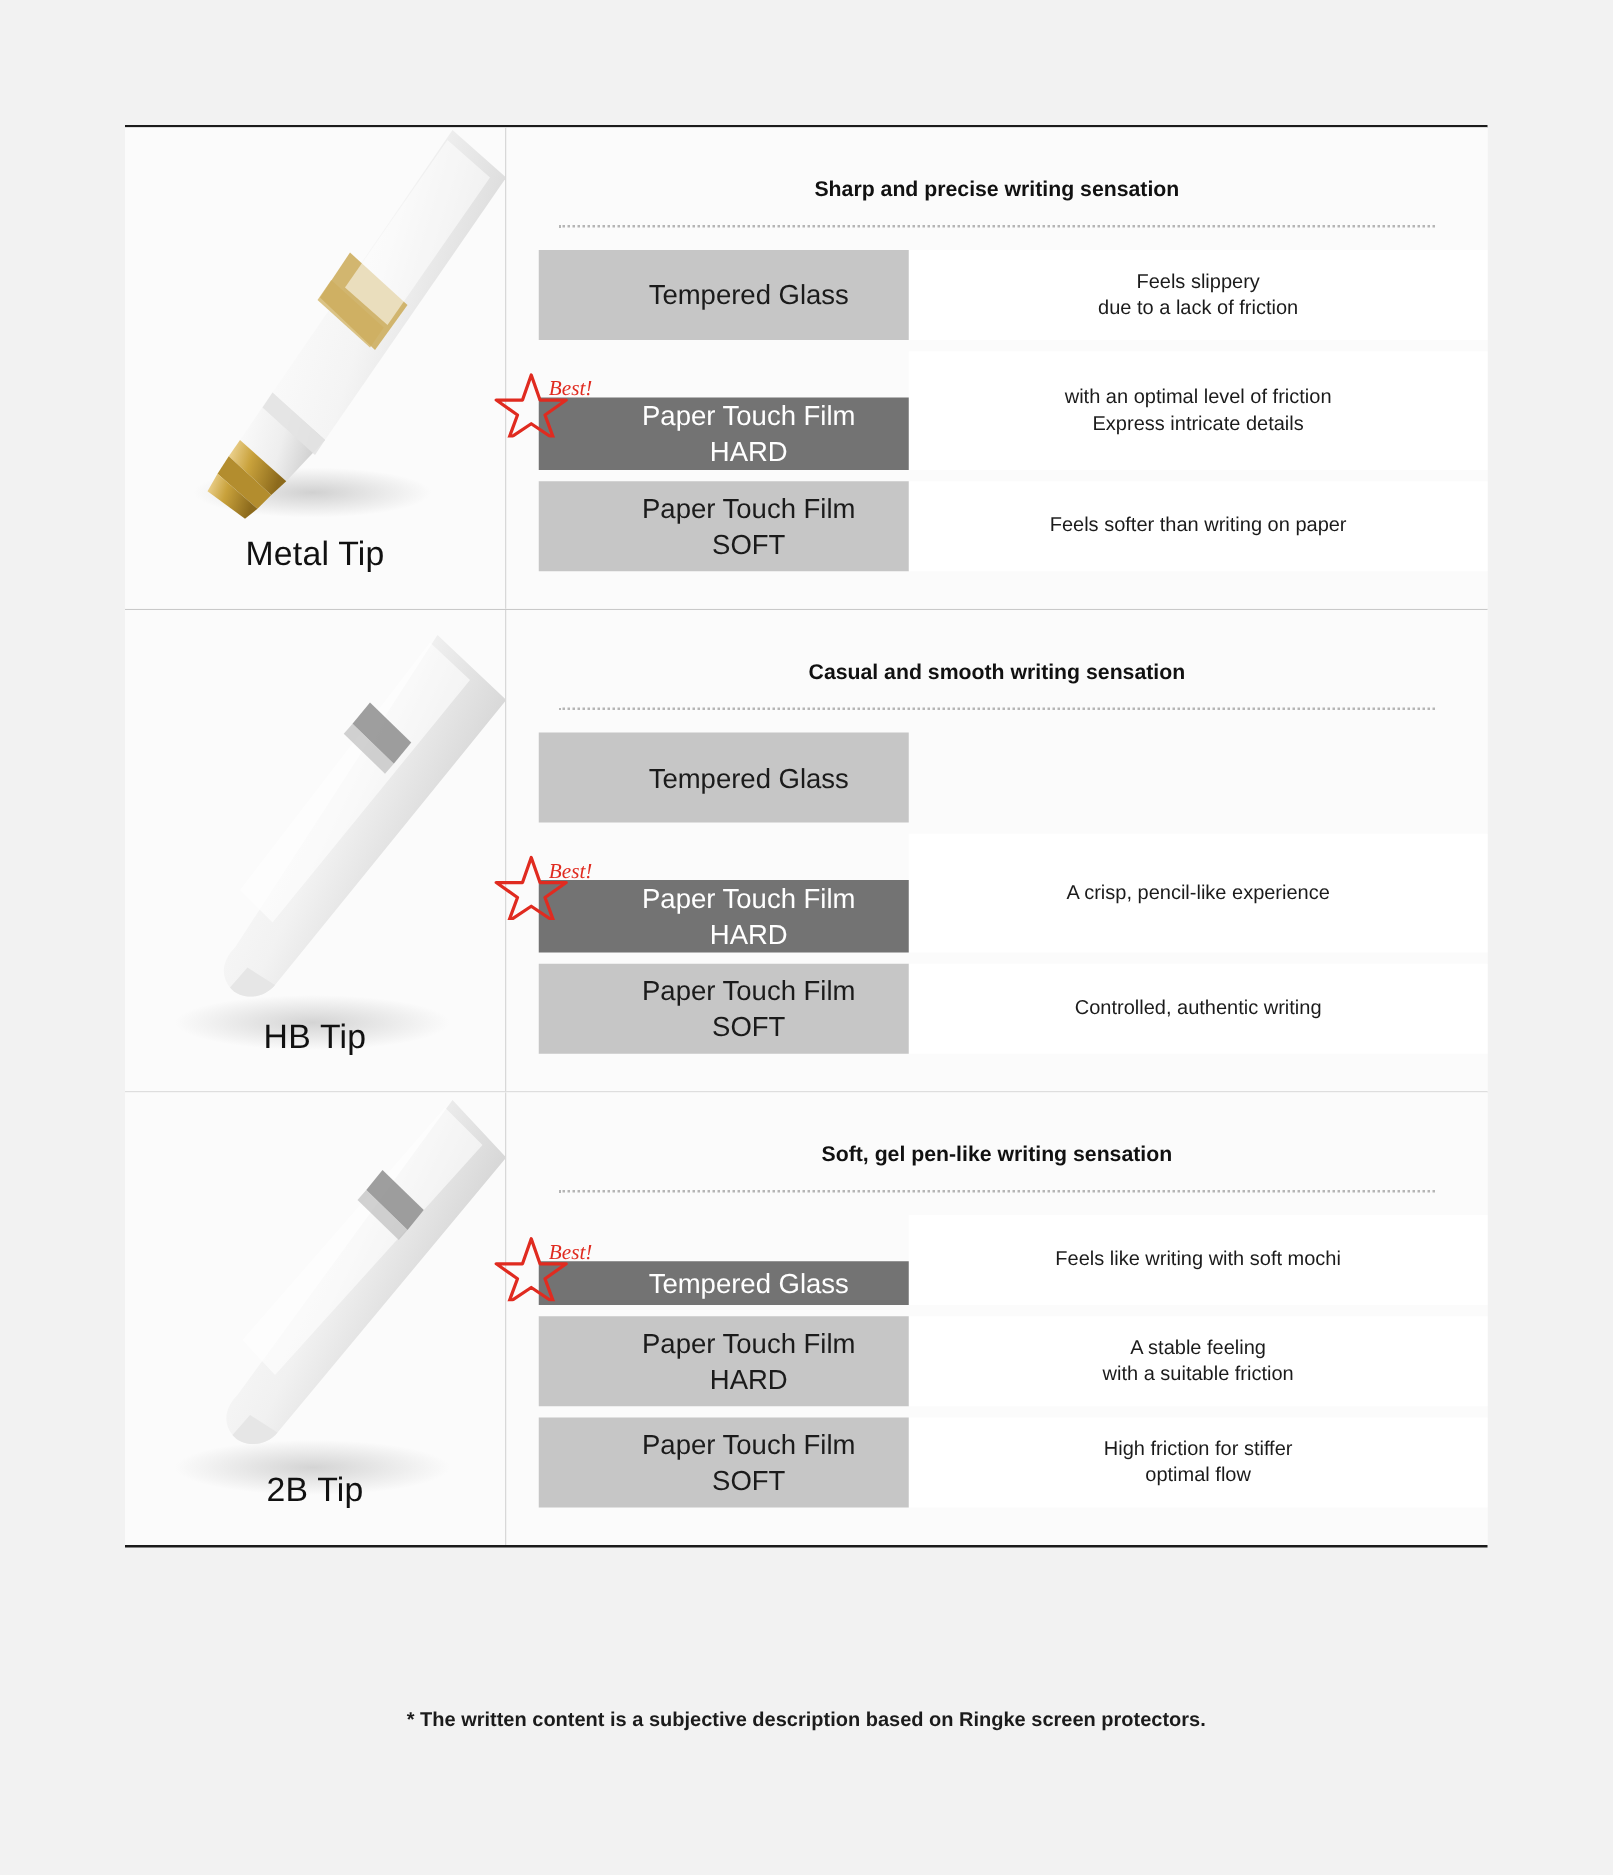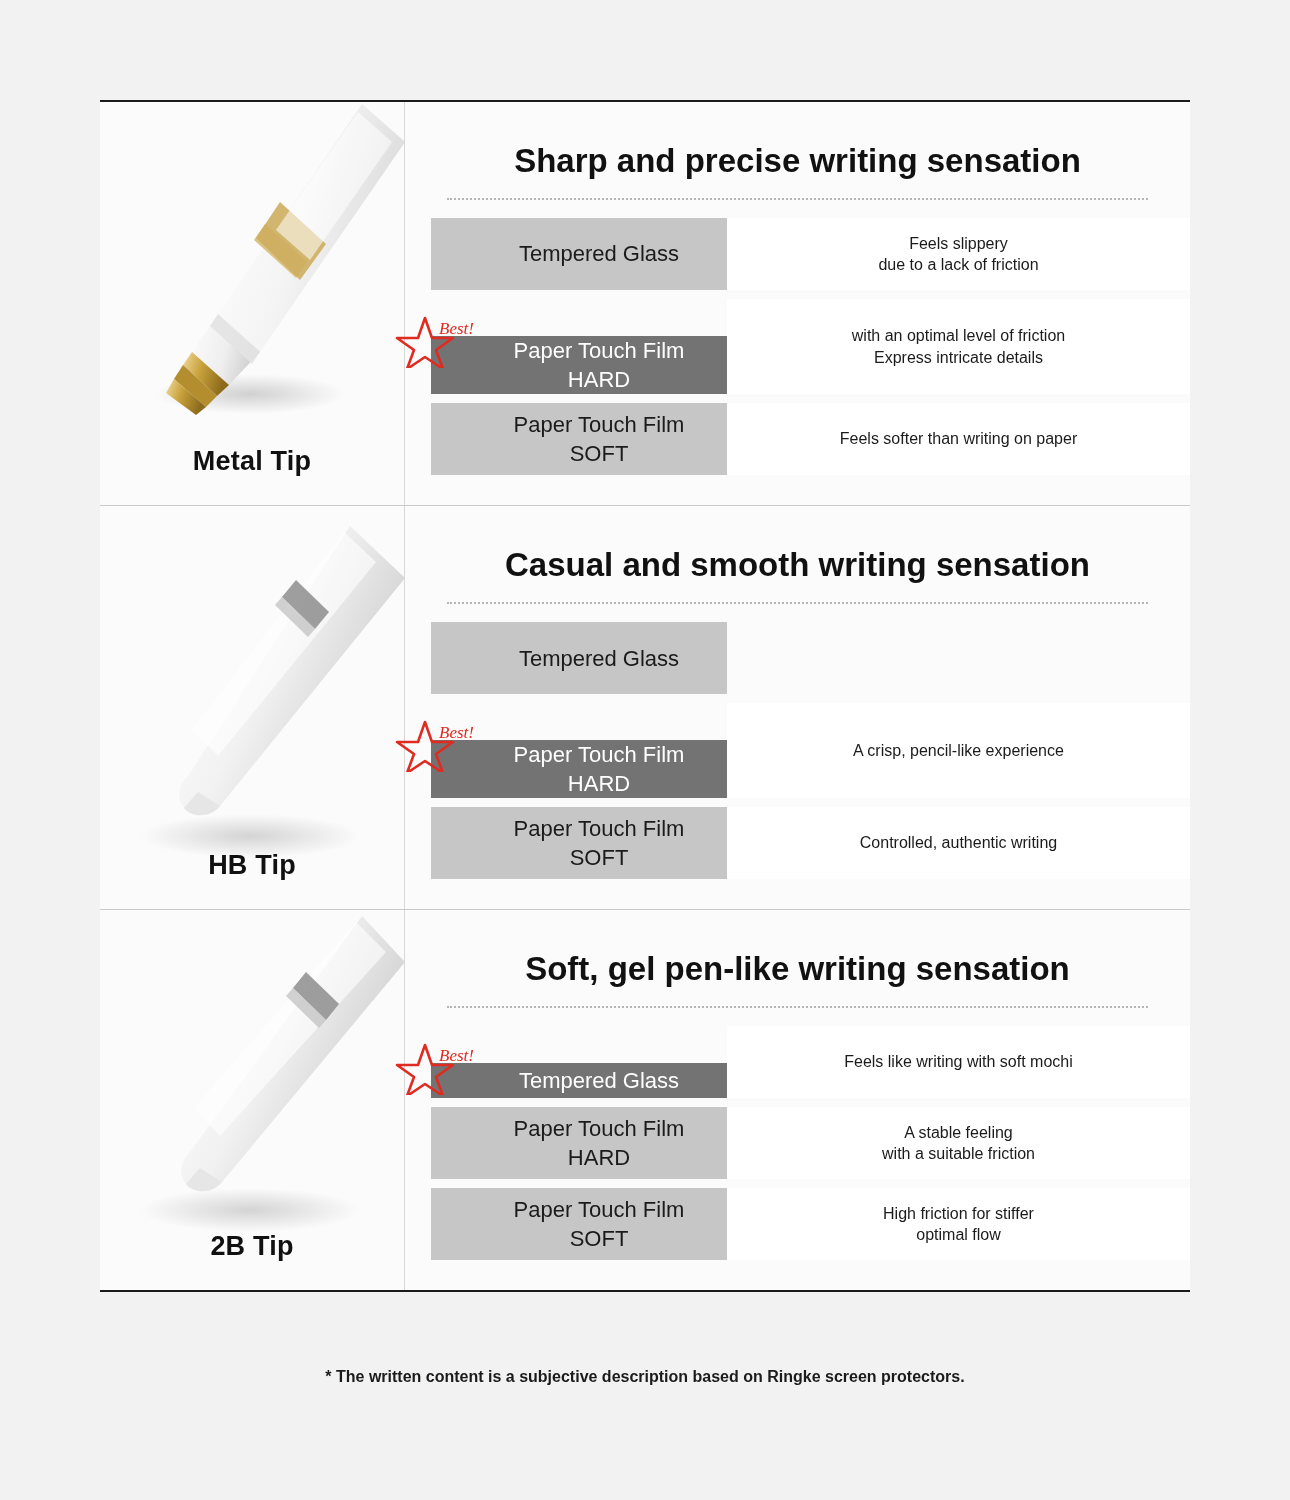--- a/index.html
+++ b/index.html
@@ -36,37 +36,37 @@
     background: #fbfbfb;
     border-right: 1px solid #d8d8d8;
     flex: 0 0 305px;
   }
   .pen-label {
     position: absolute;
     left: 0; right: 0;
     bottom: 28px;
     text-align: center;
     font-size: 27px;
-    font-weight: bold;
+    font-weight: normal;
     color: #111;
     letter-spacing: .2px;
   }
   .pen-art { position: absolute; inset: 0; overflow: hidden; }
 
   
   .detail-cell {
     flex: 1 1 auto;
     padding: 26px 0 26px 0;
     background: #fbfbfb;
     display: flex;
     flex-direction: column;
   }
   .sensation-title {
     text-align: center;
-    font-size: 33px;
+    font-size: 17px;
     font-weight: bold;
     color: #111;
     margin: 14px 0 18px 0;
   }
   .dotted {
     border-top: 2px dotted #b5b5b5;
     margin: 0 42px 18px 42px;
     height: 0;
   }
   .opt-row {

